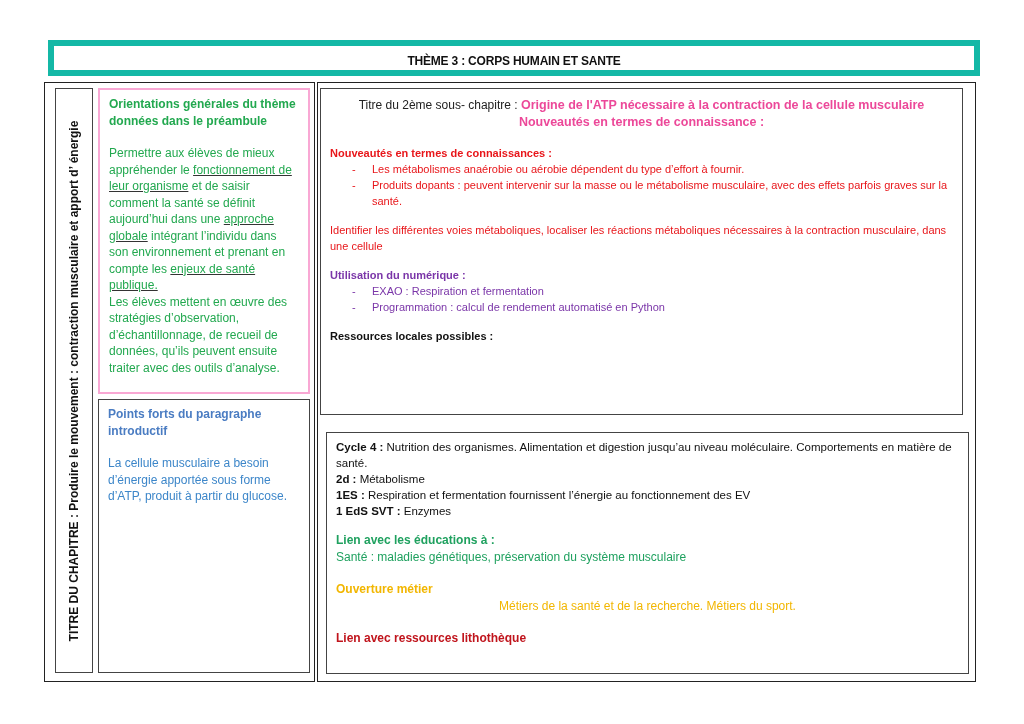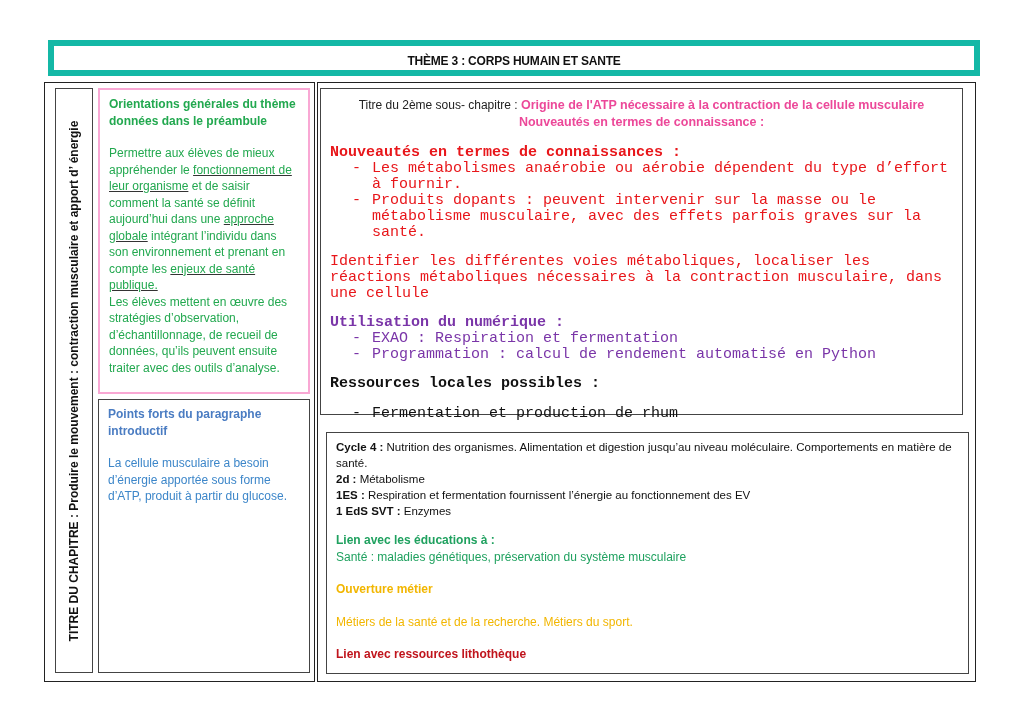--- a/index.html
+++ b/index.html
@@ -32,21 +32,21 @@
     .u { text-decoration: underline; text-decoration-color: #333; }
     .ss1-box { left: 320px; top: 88px; width: 643px; height: 327px; border: 1px solid #444; padding: 8px 9px; }
     .ss1-title { text-align: center; font-size: 12.5px; line-height: 17px; }
     .ss1-title .lbl { font-size: 12px; color: #222; }
     .ss1-title .b { font-weight: bold; color: #ec4899; }
     .red { color: #e8161a; }
     .purple { color: #7a35a8; }
     .dark-red { color: #c0141c; }
     .yellow { color: #f2b600; }
     .teal-green { color: #1fa15f; }
-    .sec { margin-top: 13px; font-size: 15px; line-height: 16px; font-family: Liberation Mono, monospace; }
+    .sec { margin-top: 13px; font-size: 11px; line-height: 16px; }
     .sec .hd { font-weight: bold; }
     ul.dash { list-style: none; margin: 0; padding: 0 0 0 22px; }
     ul.dash li { position: relative; padding-left: 20px; }
     ul.dash li::before { content: "-"; position: absolute; left: 0; top: 0; }
     .ss2-box { left: 326px; top: 432px; width: 643px; height: 242px; border: 1px solid #444; padding: 6px 9px; }
     .ss2 { font-size: 11.5px; line-height: 16px; color: #111; }
     .ss2 b { font-weight: bold; }
     .big-hd { font-weight: bold; font-size: 12px; }
     .big-txt { font-size: 12px; }
   </style>
@@ -96,32 +96,29 @@
   <div class="sec purple">
     <div class="hd">Utilisation du numérique :</div>
     <ul class="dash">
       <li>EXAO : Respiration et fermentation</li>
       <li>Programmation : calcul de rendement automatisé en Python</li>
     </ul>
   </div>
 
   <div class="sec">
     <div class="hd">Ressources locales possibles :</div>
-    <ul class="dash" style="margin-top:14px;">
-      <li>Fermentation et production de rhum</li>
-    </ul>
   </div>
 </div>
 
 <div class="box ss2-box">
   <div class="ss2"><b>Cycle 4 :</b><span> Nutrition des organismes. Alimentation et digestion jusqu’au niveau moléculaire. Comportements en matière de santé.</span></div>
   <div class="ss2"><b>2d :</b><span> Métabolisme</span></div>
   <div class="ss2"><b>1ES :</b><span> Respiration et fermentation fournissent l’énergie au fonctionnement des EV</span></div>
   <div class="ss2"><b>1 EdS SVT :</b><span> Enzymes</span></div>
 
   <div class="big-hd teal-green" style="margin-top:13px; line-height:17px;">Lien avec les éducations à :</div>
   <div class="big-txt teal-green" style="line-height:17px;">Santé : maladies génétiques, préservation du système musculaire</div>
 
   <div class="big-hd yellow" style="margin-top:15px; line-height:17px;">Ouverture métier</div>
-  <div class="big-txt yellow" style="margin-top:16px; line-height:17px;">Métiers de la santé et de la recherche. Métiers du sport.</div>
+  <div class="big-txt yellow" style="margin-top:0; line-height:17px;text-align:center;">Métiers de la santé et de la recherche. Métiers du sport.</div>
 
   <div class="big-hd dark-red" style="margin-top:15px; line-height:17px;">Lien avec ressources lithothèque</div>
 </div>
 
 </body></html>

